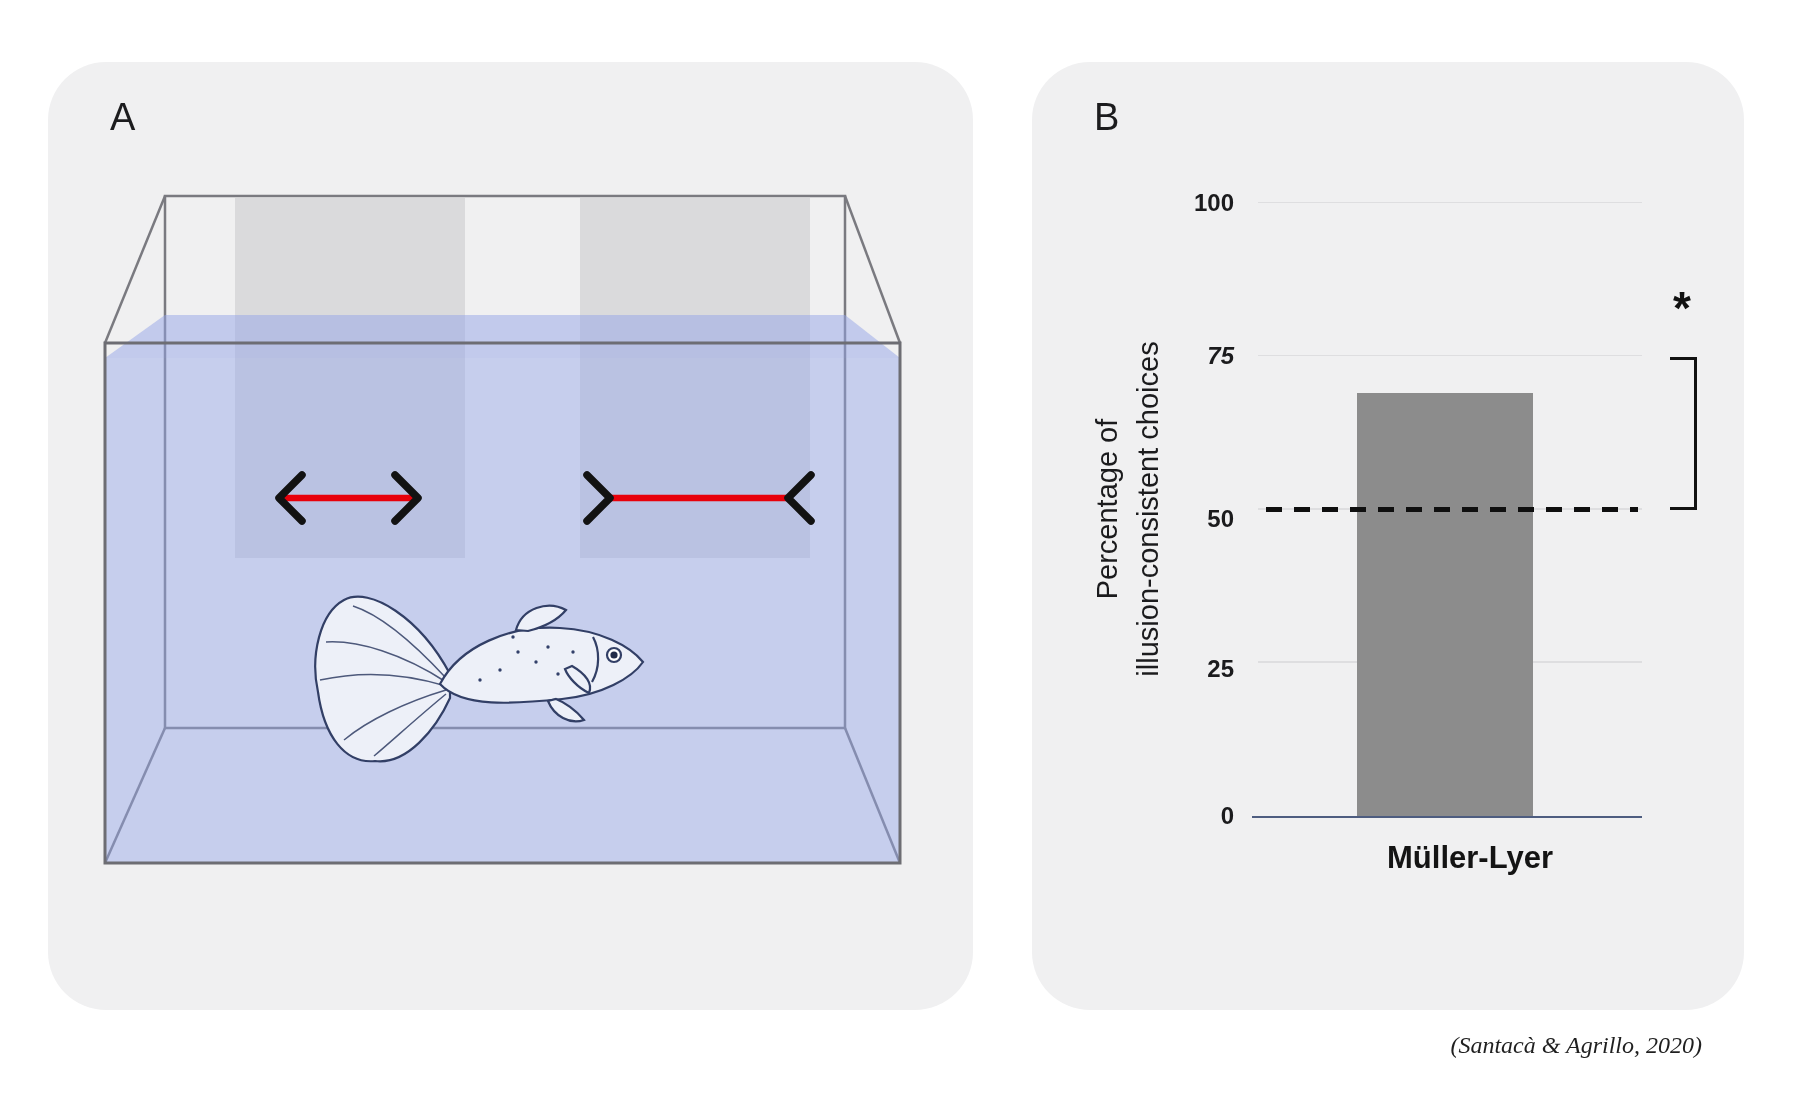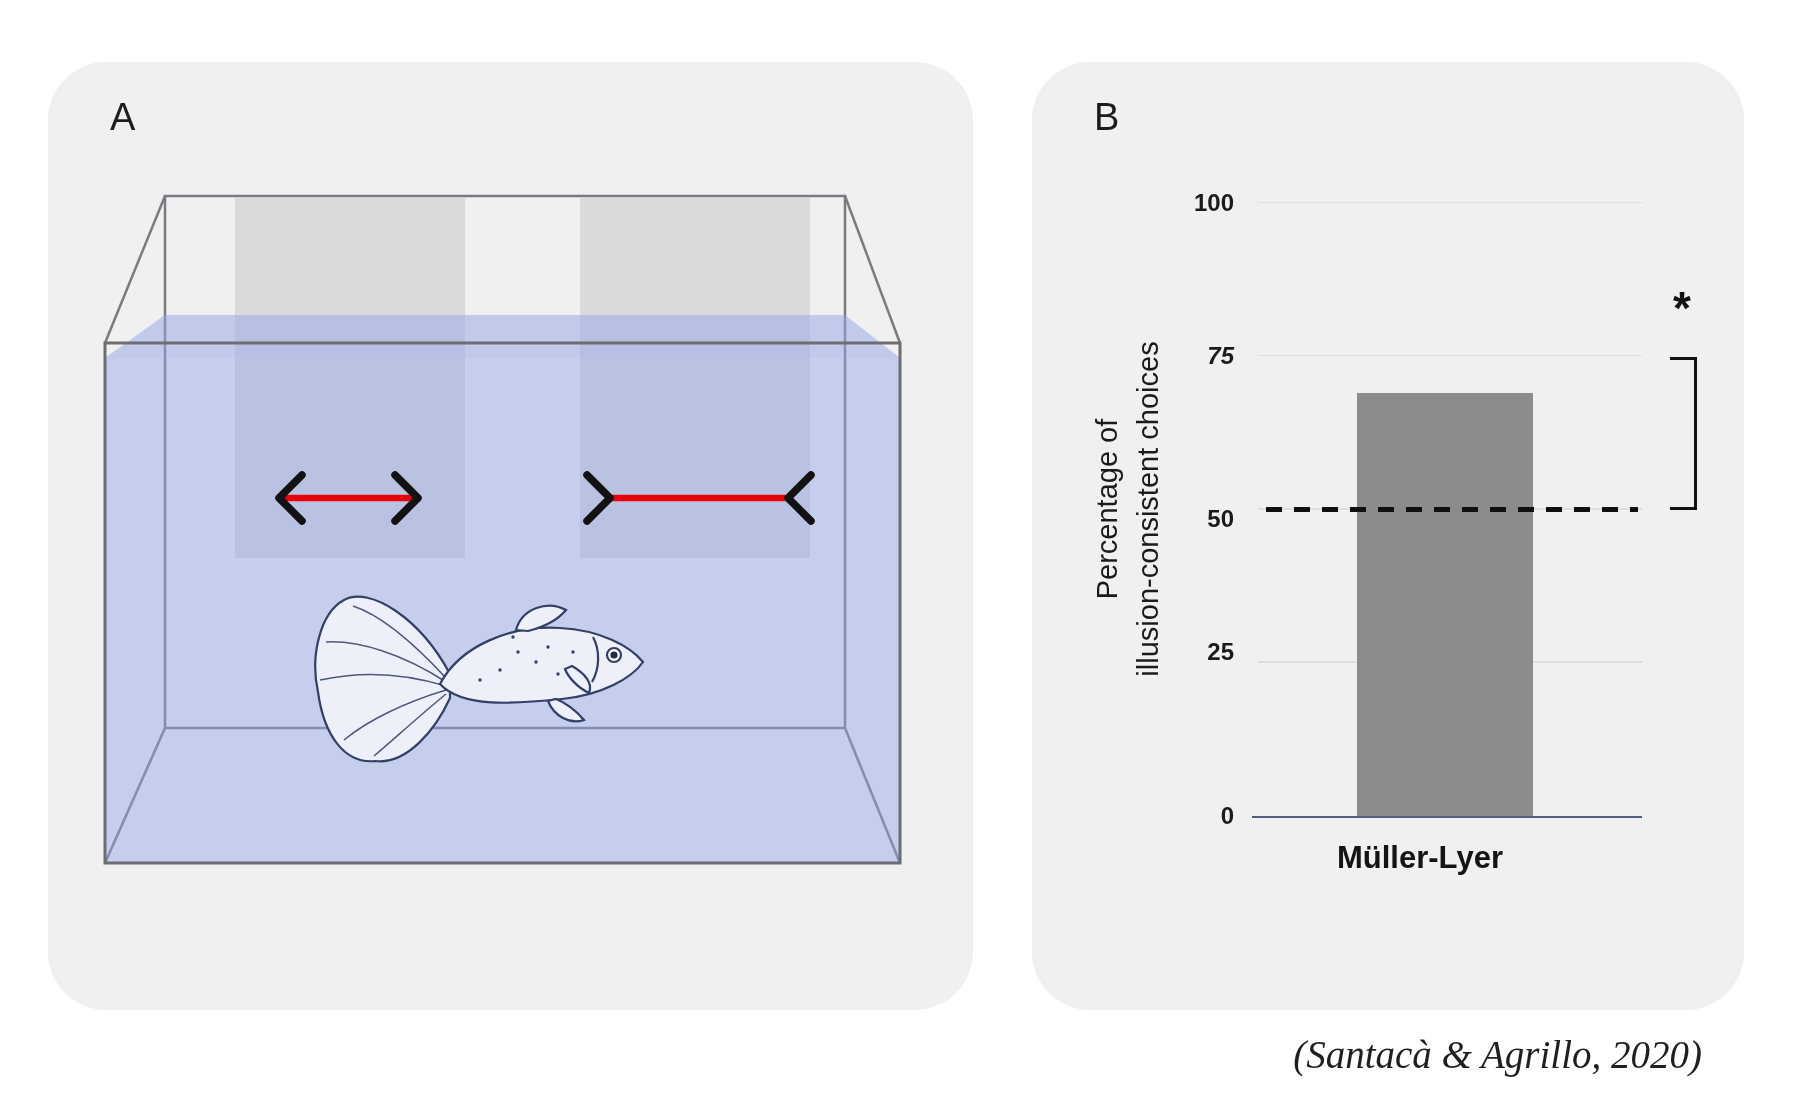--- a/index.html
+++ b/index.html
@@ -36,35 +36,35 @@
   }
   .bracket {
     position:absolute; left:418px; width:24px;
     border:3px solid #111; border-left:none;
   }
   .star {
     position:absolute; left:412px; width:36px; text-align:center;
     font-size:46px; font-weight:700; color:#111; line-height:1;
   }
   .xtick {
-    position:absolute; left:85px; width:216px; bottom:-60px; text-align:left;
+    position:absolute; left:85px; width:216px; bottom:-60px; text-align:right;
     font-size:31px; font-weight:600; color:#141414;
   }
   .ylabel {
     position:absolute; left:96px; top:447px;
     transform:translate(-50%,-50%) rotate(-90deg);
     font-size:29px; font-weight:500; color:#1b1b1d;
     text-align:center; line-height:1.4;
   }
   .ylabel div { white-space:nowrap; }
 
   .citation {
     position:absolute; top:1032px; right:112px;
     font-family:"Liberation Serif", serif; font-style:italic;
-    font-size:39px; color:#1f1f1f;
+    font-size:24px; color:#1f1f1f;
   }
 </style>
 </head>
 <body>
 
 <div class="panel" id="panelA">
   <div class="panel-label">A</div>
 
   <svg id="tank-svg" viewBox="0 0 925 948">
 
@@ -143,21 +143,21 @@
         <div class="gridline" style="bottom: 613px;"></div>
         <div class="gridline" style="bottom: 459.75px;"></div>
         <div class="gridline" style="bottom: 306.5px;"></div>
         <div class="gridline" style="bottom: 153.25px;"></div>
       <div class="bar" style="height: 422.97px; background: rgb(140, 140, 140);"></div>
       <div class="dash-line" style="bottom: 304.5px;"></div>
       <div class="bracket" style="bottom: 306.5px; height: 146.47px;"></div>
       <div class="star" style="bottom: 484.97px;">*</div>
       <div class="xtick">Müller-Lyer</div>
     <div class="ytick" style="bottom: 0px;">0</div>
-        <div class="ytick" style="bottom: 164px; margin-top: 32px;">25</div>
+        <div class="ytick" style="bottom: 147px; margin-top: 32px;">25</div>
         <div class="ytick" style="bottom: 297px;">50</div>
         <div class="ytick" style="bottom: 459.75px; font-style: italic;">75</div>
         <div class="ytick" style="bottom: 613px;">100</div>
       </div>
   </div>
 </div>
 
 <div class="citation">(Santacà &amp; Agrillo, 2020)</div>
 
 </body></html>

